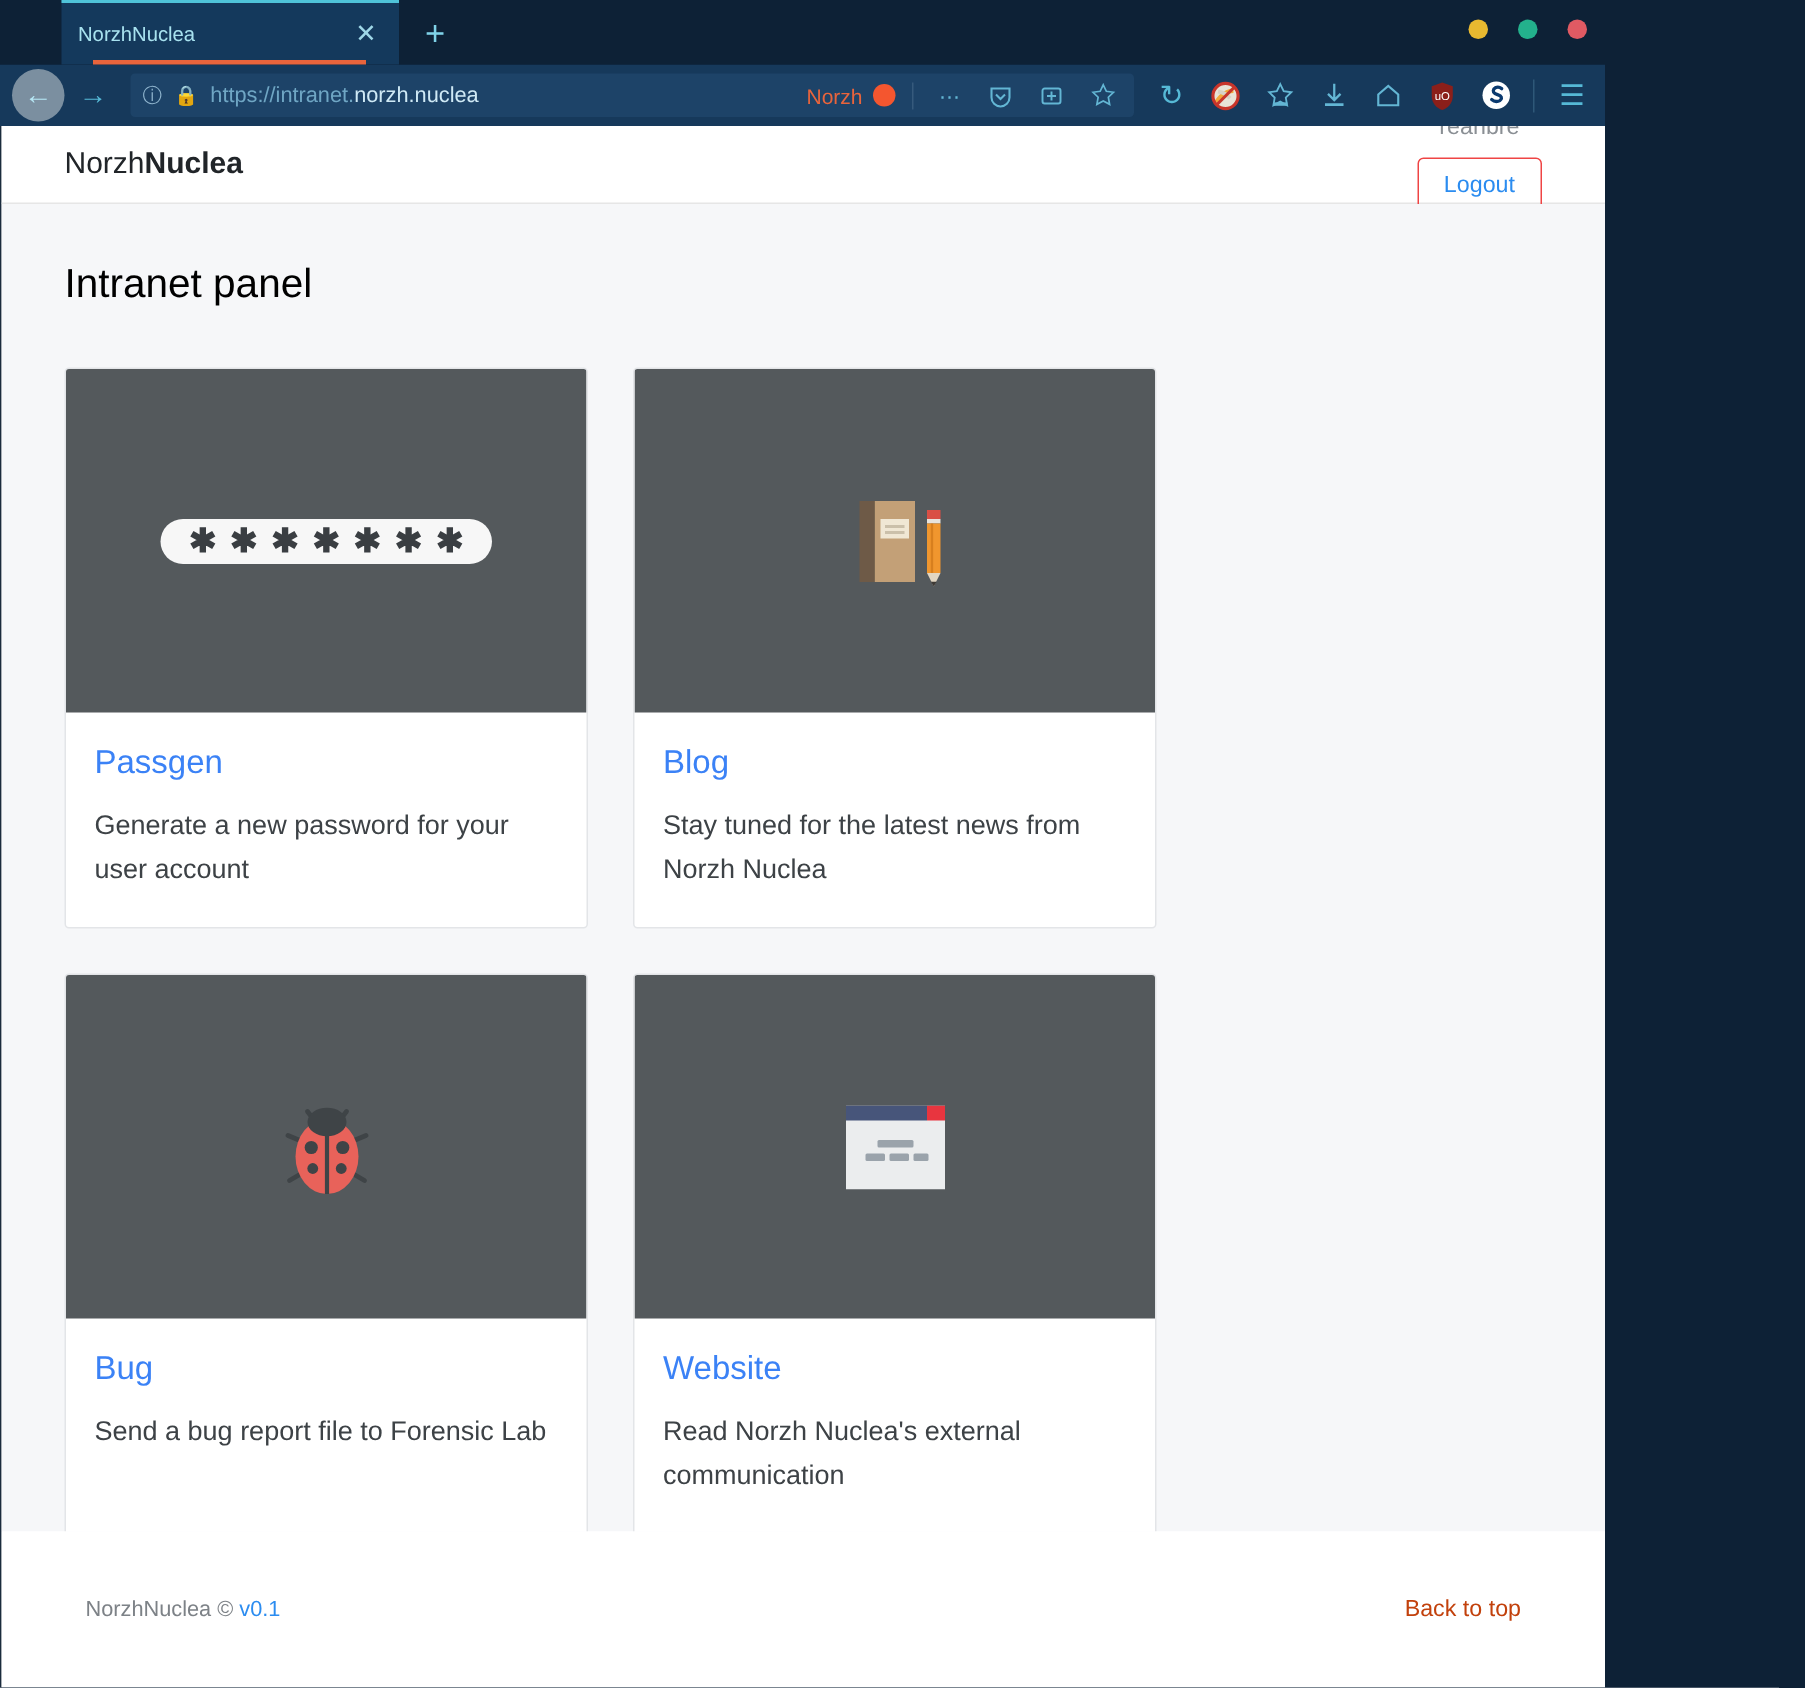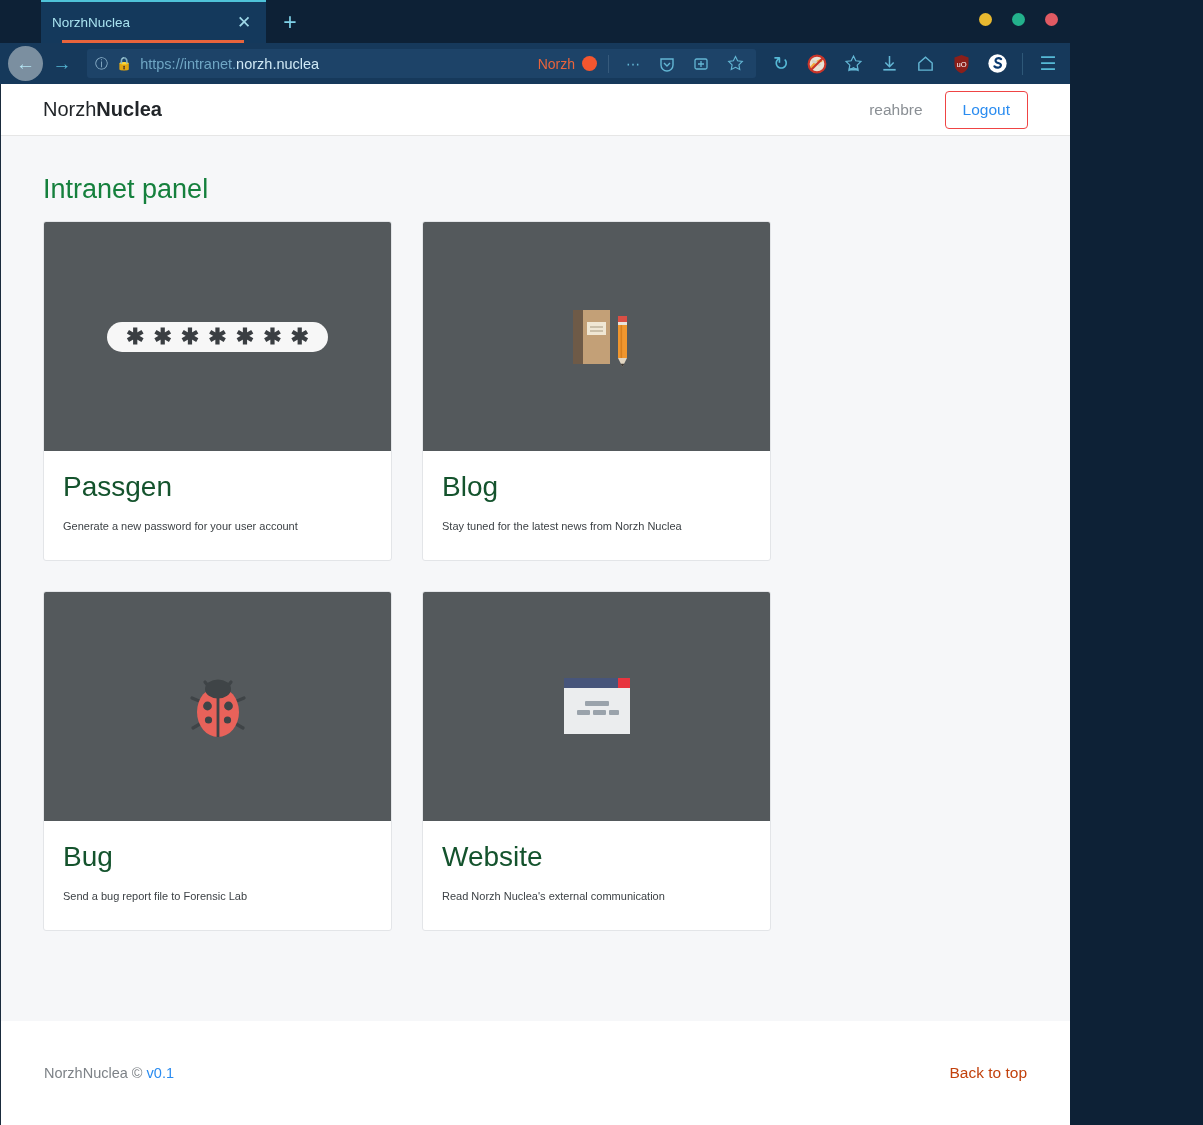--- a/index.html
+++ b/index.html
@@ -73,53 +73,53 @@
   .page {
     flex: 1; background: #ffffff; display: flex; flex-direction: column; overflow: hidden;
     border-left: 1px solid #1a2b3d;
   }
   .site-header {
     height: 52px; flex: 0 0 52px; background: #fff; border-bottom: 1px solid #e6e6e6;
     display: flex; align-items: center; padding: 0 42px; justify-content: space-between;
   }
   .brand { font-size: 20px; color: #212529; }
   .brand b { font-weight: bold; margin-top: 24px; }
-  .header-right { display: flex; align-items: center; gap: 22px; }
+  .header-right { display: flex; align-items: center; gap: 11px; flex-direction: column; }
   .username { color: #8a8f94; font-size: 15.5px; }
   .logout {
     border: 1px solid #ef4444; color: #2b8cf0; background: transparent; border-radius: 4px;
     padding: 9px 17px; font-size: 15.5px; cursor: pointer; font-family: inherit;
   }
 
   .main {
     flex: 1; background: #f6f7f9; padding: 38px 42px 0 42px; overflow: hidden;
   }
-  .page-title { font-size: 27px; color: #15803d; font-weight: normal; margin-bottom: 16px; }
+  .page-title { font-size: 27px; color: #000000; font-weight: normal; margin-bottom: 40px; }
 
   .grid { display: flex; flex-wrap: wrap; gap: 30px; }
   .card {
     width: 349px; background: #fff; border: 1px solid #e3e5e8; border-radius: 3px;
     overflow: hidden; cursor: pointer; display: flex; flex-direction: column;
   }
   .card-img {
     height: 229px; background: #54595c; display: flex; align-items: center; justify-content: center;
   }
   .card-body { padding: 20px 19px 24px 19px; }
-  .card-title { font-size: 28px; color: #14532d; font-weight: normal; margin-bottom: 15px; }
-  .card-text { font-size: 11px; color: #3d4246; line-height: 1.62; }
+  .card-title { font-size: 22px; color: #3b82f6; font-weight: normal; margin-bottom: 15px; }
+  .card-text { font-size: 18px; color: #3d4246; line-height: 1.62; }
 
   
   .pwpill {
     background: #f7f7f7; border-radius: 16px; padding: 8px 19px; display: flex; gap: 9px;
   }
   .pwpill span { color: #3a3e42; font-size: 22px; line-height: 14px; font-weight: bold; }
 
   .footer {
     height: 104px; flex: 0 0 104px; background: #fff; display: flex; align-items: center;
-    justify-content: space-between; padding: 0 43px;
+    justify-content: space-between; padding: 0 56px;
   }
   .foot-left { font-size: 14.5px; color: #7d8287; }
   .foot-left a { color: #2b8cf0; text-decoration: none; }
   .backtotop { font-size: 15.5px; color: #c2410c; text-decoration: none; }
 </style>
 </head>
 <body>
 
 <div class="browser">
 

